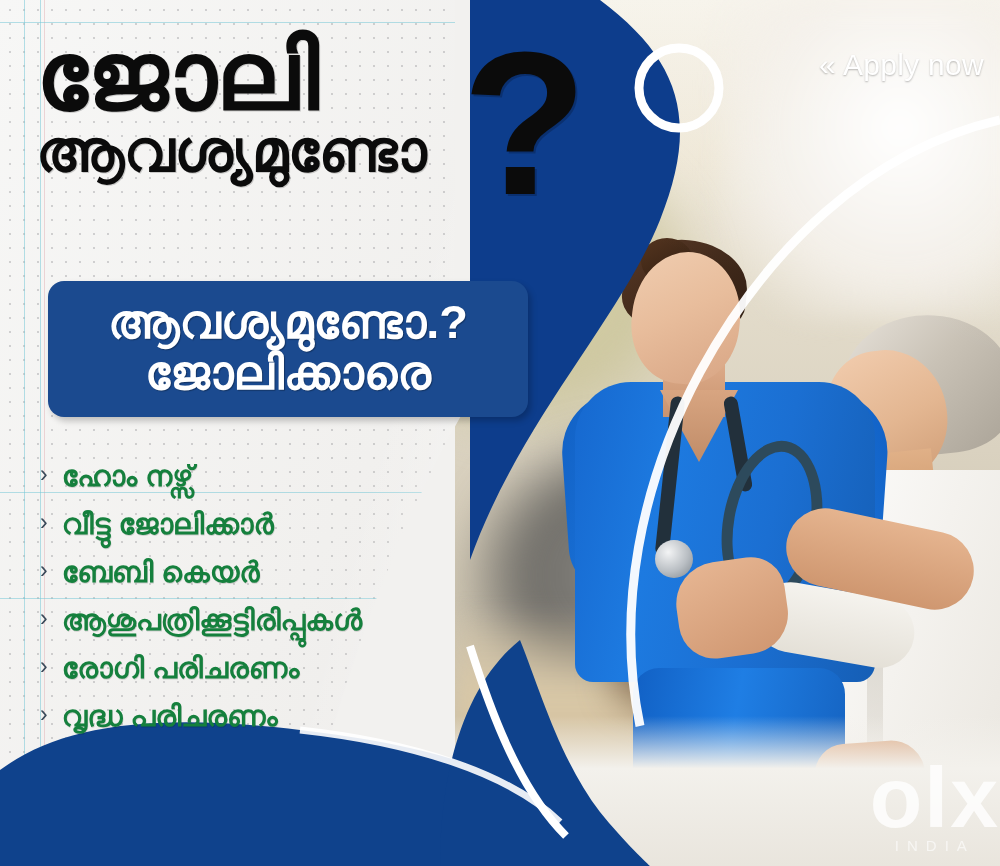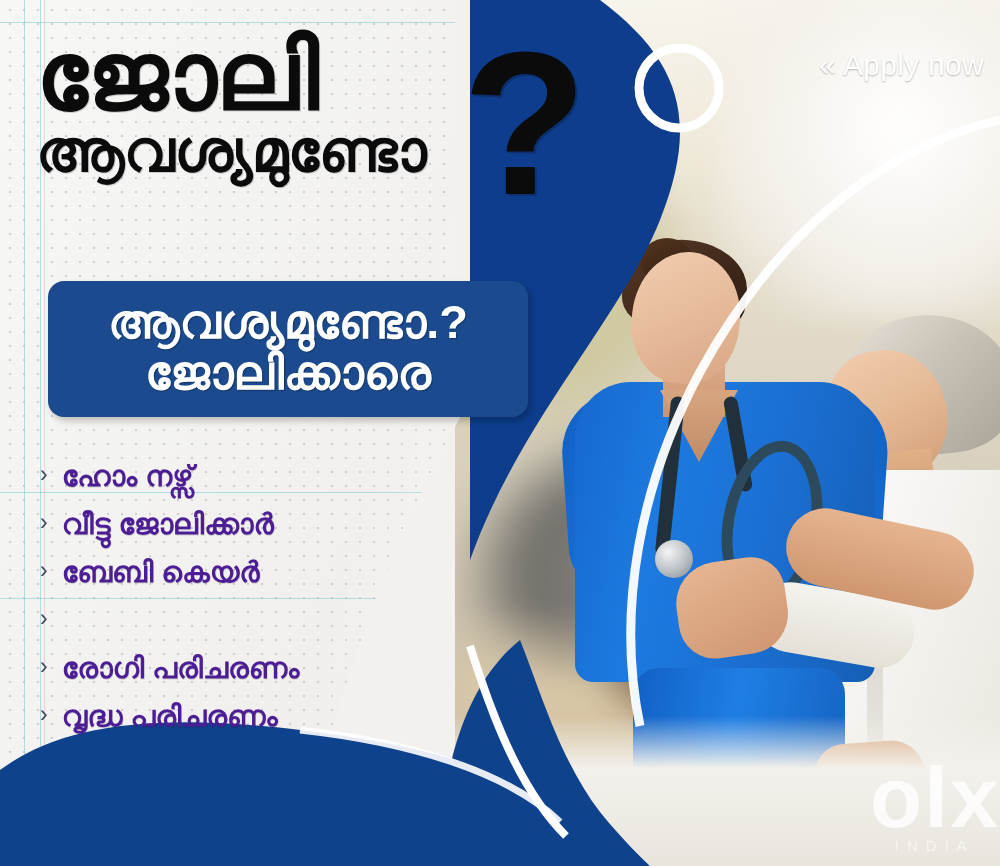--- a/index.html
+++ b/index.html
@@ -344,21 +344,21 @@
   }
   .chev {
     flex: 0 0 auto;
     color: #3a4a5a;
     font-size: 23px;
     font-weight: 400;
     line-height: 1;
     transform: translateY(-2px);
   }
   .svc-label {
-    color: #4c1d95;
+    color: #15803d;
     font-size: 29px;
     font-weight: 700;
     line-height: 1;
     white-space: nowrap;
     text-shadow: 0.5px 0.5px 0 rgba(0,0,0,0.15);
   }
 
   .apply-now {
     position: absolute;
     right: 16px; top: 48px;
@@ -492,20 +492,21 @@
     <li>
       <span class="chev">›</span>
       <span class="svc-label">വീട്ടു ജോലിക്കാർ</span>
     </li>
     <li>
       <span class="chev">›</span>
       <span class="svc-label">ബേബി കെയർ</span>
     </li>
     <li>
       <span class="chev">›</span>
+      <span class="svc-label">ആശുപത്രിക്കൂട്ടിരിപ്പുകൾ</span>
     </li>
     <li>
       <span class="chev">›</span>
       <span class="svc-label">രോഗി പരിചരണം</span>
     </li>
     <li>
       <span class="chev">›</span>
       <span class="svc-label">വൃദ്ധ പരിചരണം</span>
     </li>
   </ul>

